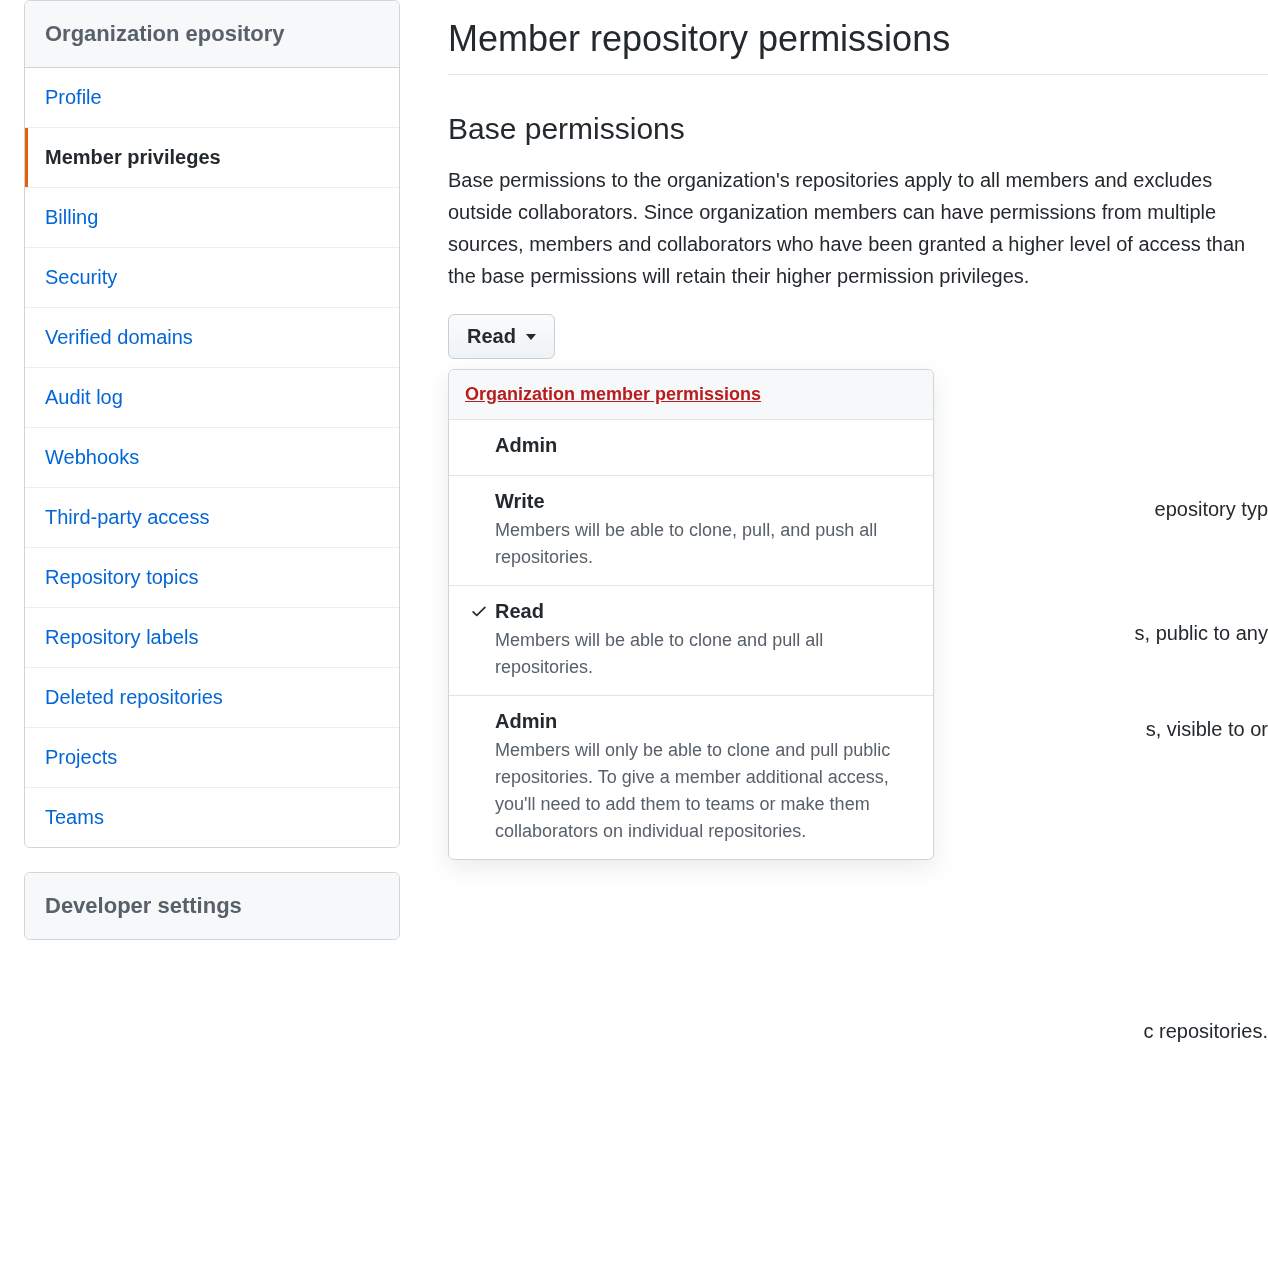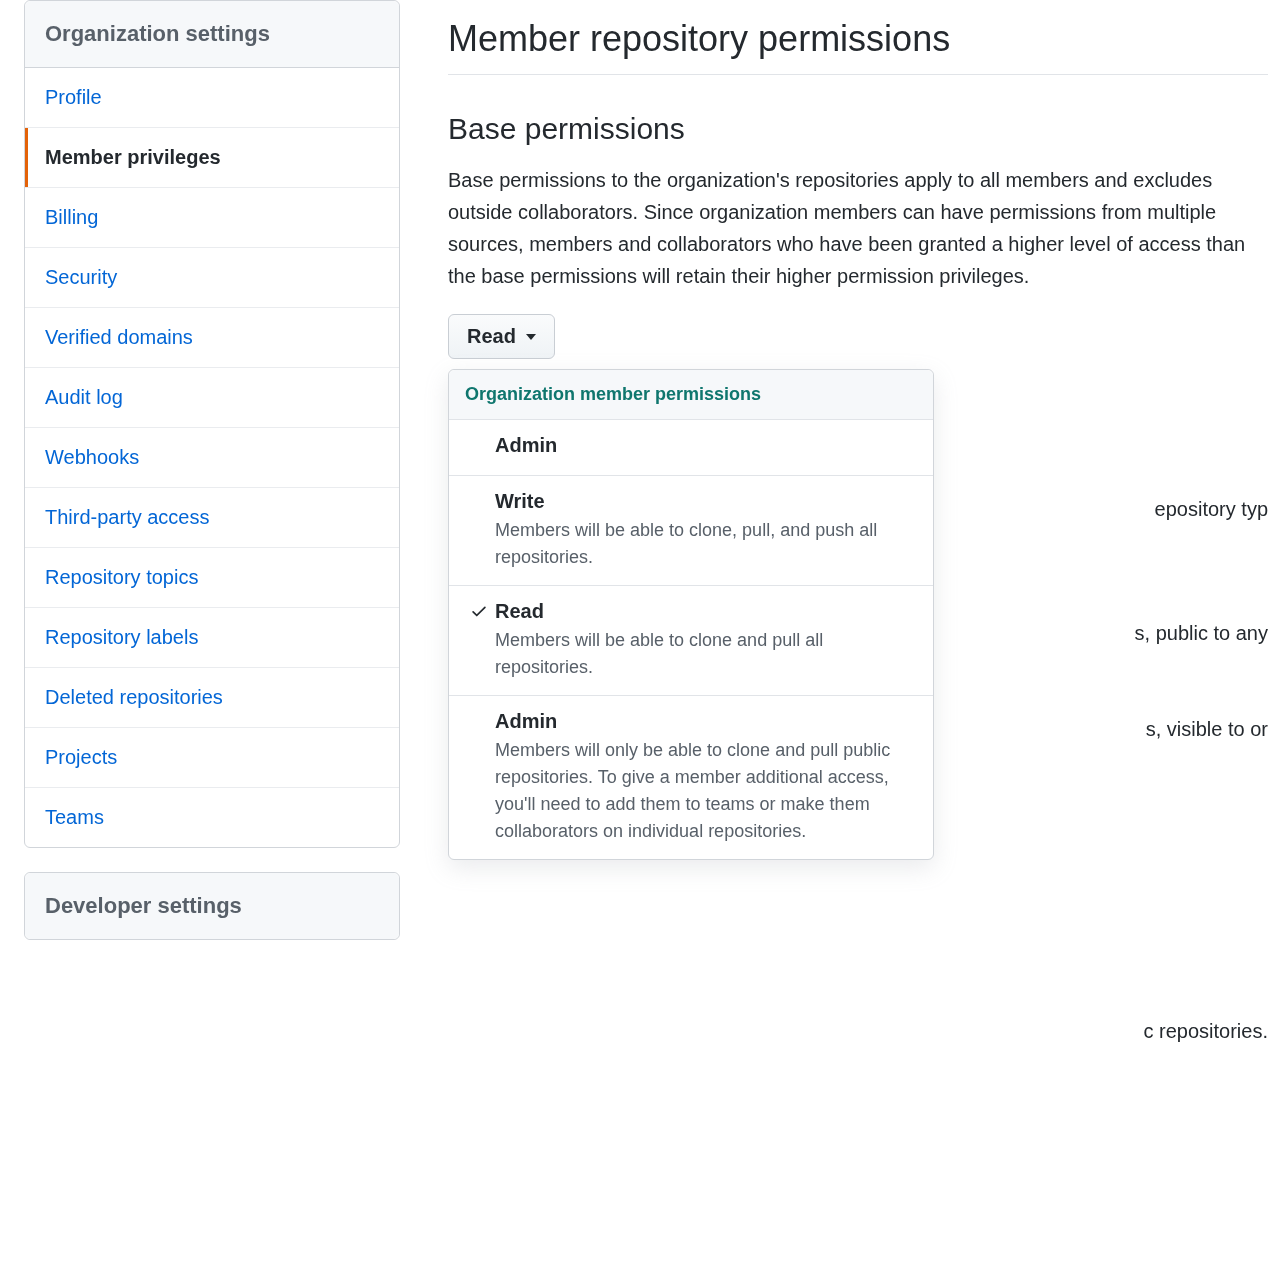--- a/index.html
+++ b/index.html
@@ -119,25 +119,26 @@
       background: #fff;
       border: 1px solid #d1d5da;
       border-radius: 6px;
       box-shadow: 0 8px 24px rgba(149,157,165,0.2);
       z-index: 100;
     }
     .dropdown-header {
       padding: 14px 16px;
       font-size: 18px;
       font-weight: 600;
-      color: #0f766e;
+      color: #b91c1c;
       background: #f6f8fa;
       border-bottom: 1px solid #e1e4e8;
       border-top-left-radius: 6px;
       border-top-right-radius: 6px;
+      text-decoration: underline;
     }
     .dropdown-option {
       display: flex;
       padding: 14px 14px 14px 14px;
       border-bottom: 1px solid #e1e4e8;
       cursor: pointer;
     }
     .dropdown-option:last-child {
       border-bottom: none;
     }
@@ -172,21 +173,21 @@
       font-size: 20px;
       color: #24292e;
       white-space: nowrap;
     }
   </style>
 </head>
 <body>
 
 <div class="sidebar-column">
   <div class="sidebar-panel">
-    <div class="sidebar-header">Organization settings</div>
+    <div class="sidebar-header">Organization epository</div>
     <ul class="sidebar-list">
       <li class="sidebar-item"><span>Profile</span></li>
       <li class="sidebar-item active"><span>Member privileges</span></li>
       <li class="sidebar-item"><span>Billing</span></li>
       <li class="sidebar-item"><span>Security</span></li>
       <li class="sidebar-item"><span>Verified domains</span></li>
       <li class="sidebar-item"><span>Audit log</span></li>
       <li class="sidebar-item"><span>Webhooks</span></li>
       <li class="sidebar-item"><span>Third-party access</span></li>
       <li class="sidebar-item"><span>Repository topics</span></li>

